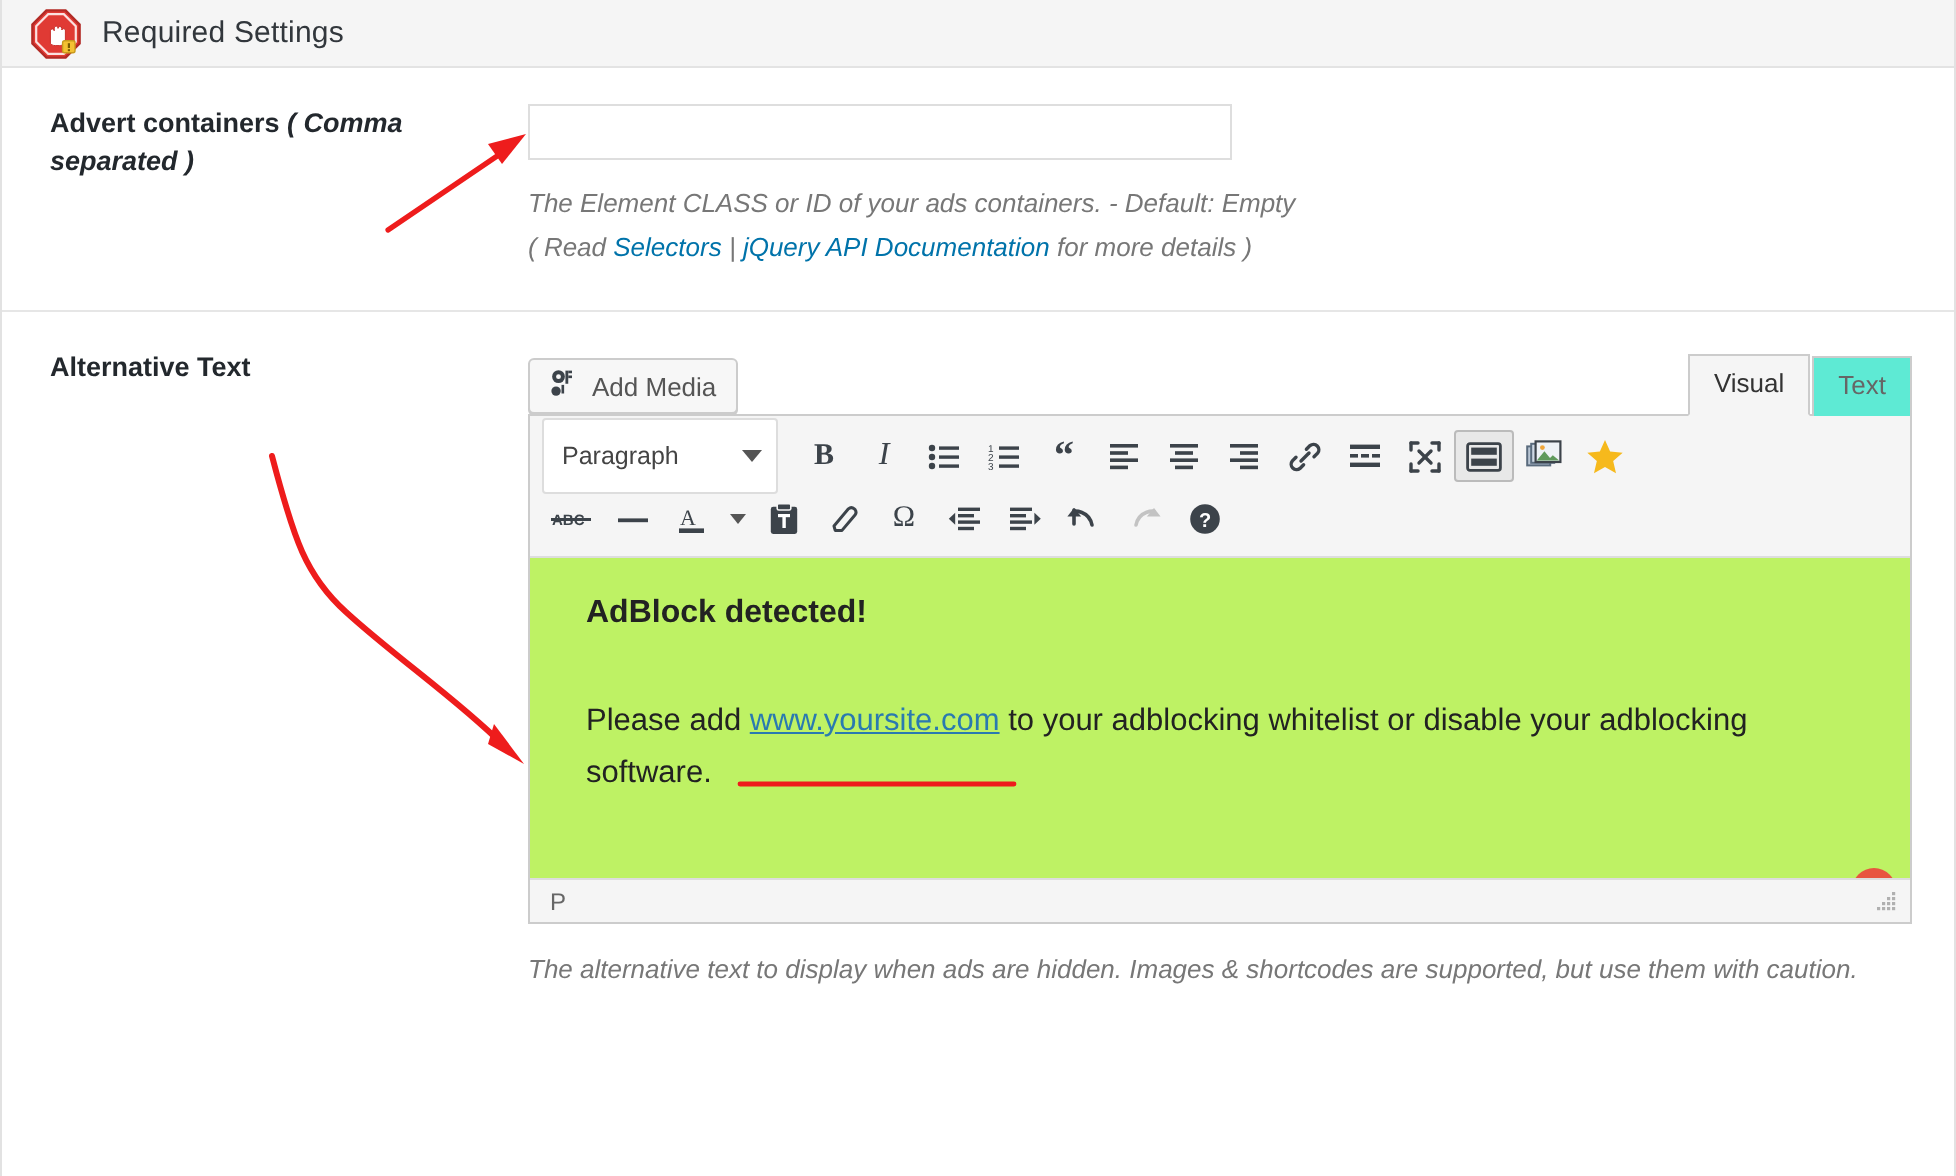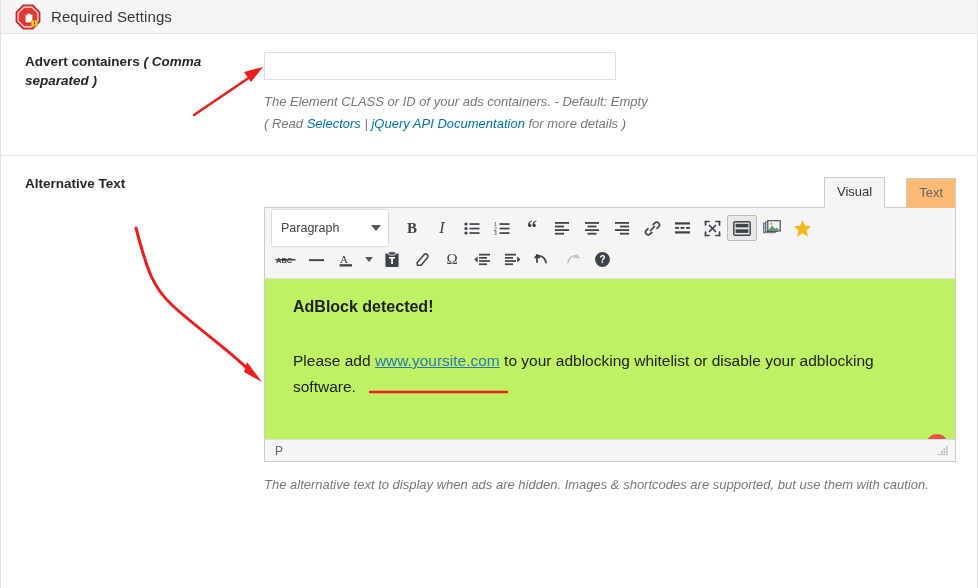--- a/index.html
+++ b/index.html
@@ -63,25 +63,25 @@
   
   .editor-wrap { width: 692px; position: relative; }
   .editor-top { display: flex; align-items: flex-end; height: 33px; position: relative; }
   .add-media {
     display: inline-flex; align-items: center; gap: 7px;
     height: 28px; padding: 0 10px 0 9px;
     background: #f7f7f7; border: 1px solid #ccc; border-radius: 3px;
     font-size: 13px; color: #555; cursor: pointer;
     box-shadow: 0 1px 0 #ccc;
   }
-  .tabs { margin-left: auto; display: flex; align-items: flex-end; gap: 20px; }
+  .tabs { margin-left: auto; display: flex; align-items: flex-end; }
   .tab {
     font-size: 13px; padding: 6px 12px 7px; cursor: pointer;
     border: 1px solid #ccc; border-bottom: none; line-height: 16px;
-    background: #fdba74; color: #666; position: relative; top:1px;
+    background: #5eead4; color: #666; position: relative; top:1px;
   }
   .tab.active { background: #f5f5f5; color: #333; border-bottom:1px solid #f5f5f5; z-index:2;}
   .tab + .tab { margin-left: 1px; }
 
   .editor-box { border: 1px solid #ccc; background: #fff; }
   .toolbar {
     background: #f5f5f5; border-bottom: 1px solid #ddd;
     padding: 4px 2px 3px 2px;
   }
   .tb-row { display: flex; align-items: center; height: 32px; padding-left: 4px; }
@@ -169,20 +169,34 @@
 
   <div class="form-row row-2">
     <div class="col-label">
       <div class="field-label">Alternative Text</div>
     </div>
     <div class="col-field">
 
       <div class="editor-wrap">
 
         <div class="editor-top">
+          <div class="add-media">
+            <span>
+              <svg width="15" height="15" viewBox="0 0 16 16">
+                <circle cx="5.6" cy="4.6" r="3.4" fill="#3c434a"></circle>
+                <circle cx="5.6" cy="4.6" r="1.3" fill="#f7f7f7"></circle>
+                <rect x="9.3" y="1.4" width="1.5" height="7.0" fill="#3c434a"></rect>
+                <rect x="10.8" y="1.4" width="2.0" height="1.4" fill="#3c434a"></rect>
+                <rect x="10.8" y="4.0" width="2.0" height="1.4" fill="#3c434a"></rect>
+                <circle cx="4.3" cy="12.3" r="2.5" fill="#3c434a"></circle>
+                <rect x="7.2" y="9.0" width="1.4" height="4.6" fill="#3c434a"></rect>
+              </svg>
+            </span>
+            <span>Add Media</span>
+          </div>
           <div class="tabs">
             <div class="tab active">Visual</div>
             <div class="tab">Text</div>
           </div>
         </div>
 
         <div class="editor-box">
 
           <div class="toolbar">
 

